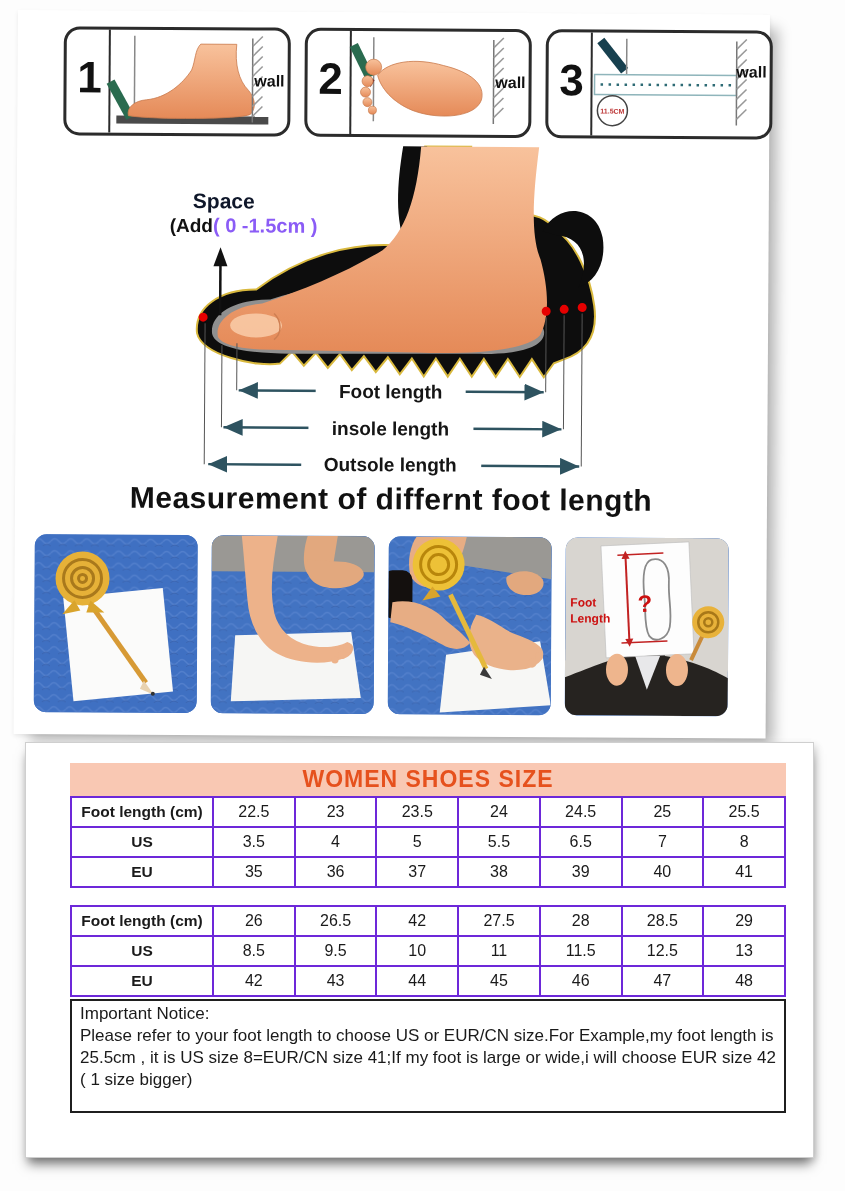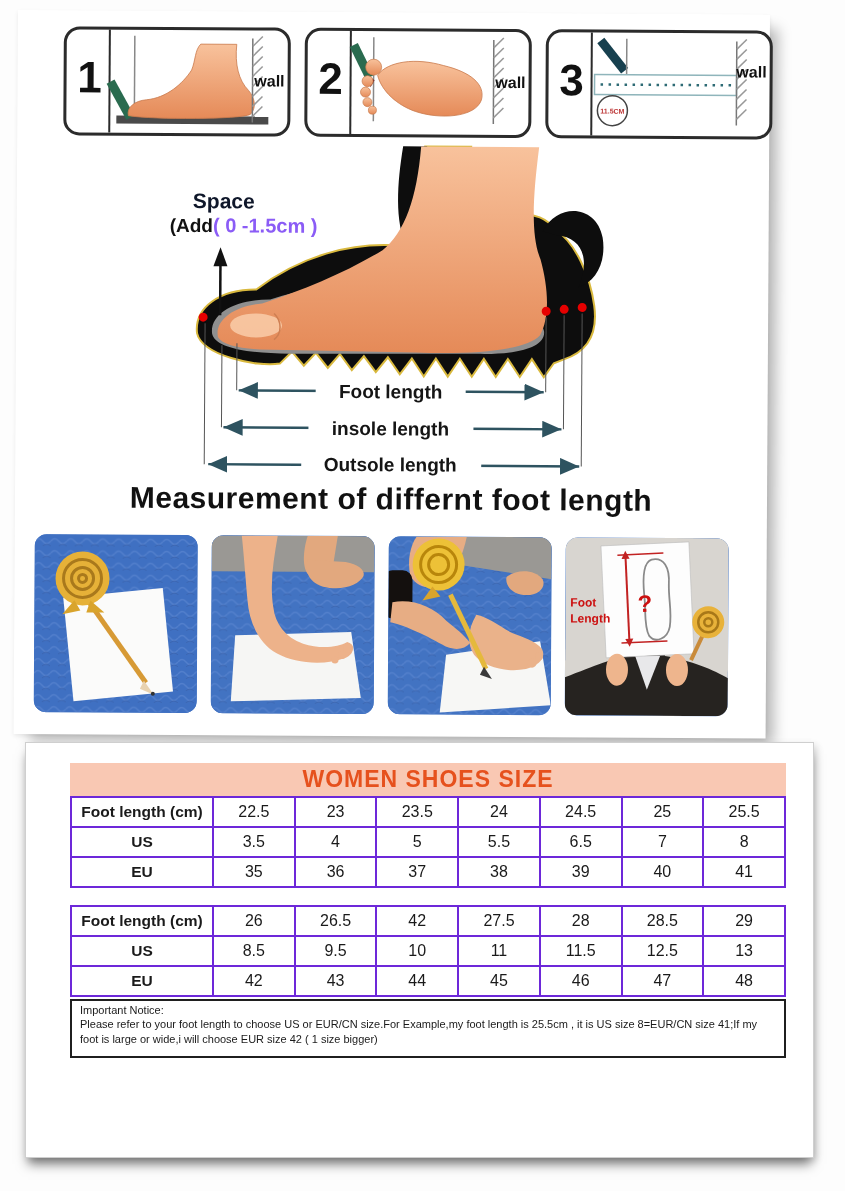--- a/index.html
+++ b/index.html
@@ -34,21 +34,21 @@
   .card-bottom{position:absolute;left:25px;top:742px;width:787px;height:414px;background:#fff;
     border:1px solid #cfcfcf;box-shadow:0 9px 11px -3px rgba(0,0,0,.5), 3px 3px 7px rgba(0,0,0,.12);}
   .tables-wrap{position:absolute;left:44px;top:20px;width:716px;}
   .tbl-title{width:716px;height:33px;line-height:33px;background:#f9c8b3;color:#e6511d;
     text-align:center;font-size:23px;font-weight:bold;letter-spacing:1px;}
   table.size-table{border-collapse:collapse;width:716px;table-layout:fixed;}
   table.size-table td{border:2px solid #6d28d9;height:28px;text-align:center;font-size:16px;color:#1a1a1a;padding:0;}
   table.size-table td.rowhead{font-weight:bold;font-size:15.5px;}
   col.c0{width:142px;}
   .tbl-gap{height:17px;}
-  .notice-box{margin-top:2px;border:2px solid #1f1f1f;padding:2px 8px 10px 8px;font-size:11px;line-height:1.3;color:#1a1a1a;}
+  .notice-box{margin-top:2px;border:2px solid #1f1f1f;padding:2px 8px 20px 8px;font-size:17px;line-height:1.3;color:#1a1a1a;}
 </style>
 </head>
 <body>
 
 <svg width="0" height="0" style="position:absolute">
   <defs>
     <linearGradient id="skin" x1="0" y1="0" x2="0" y2="1">
       <stop offset="0" stop-color="#f8c29c"></stop>
         <stop offset="1" stop-color="#e58a58"></stop>
     </linearGradient>

